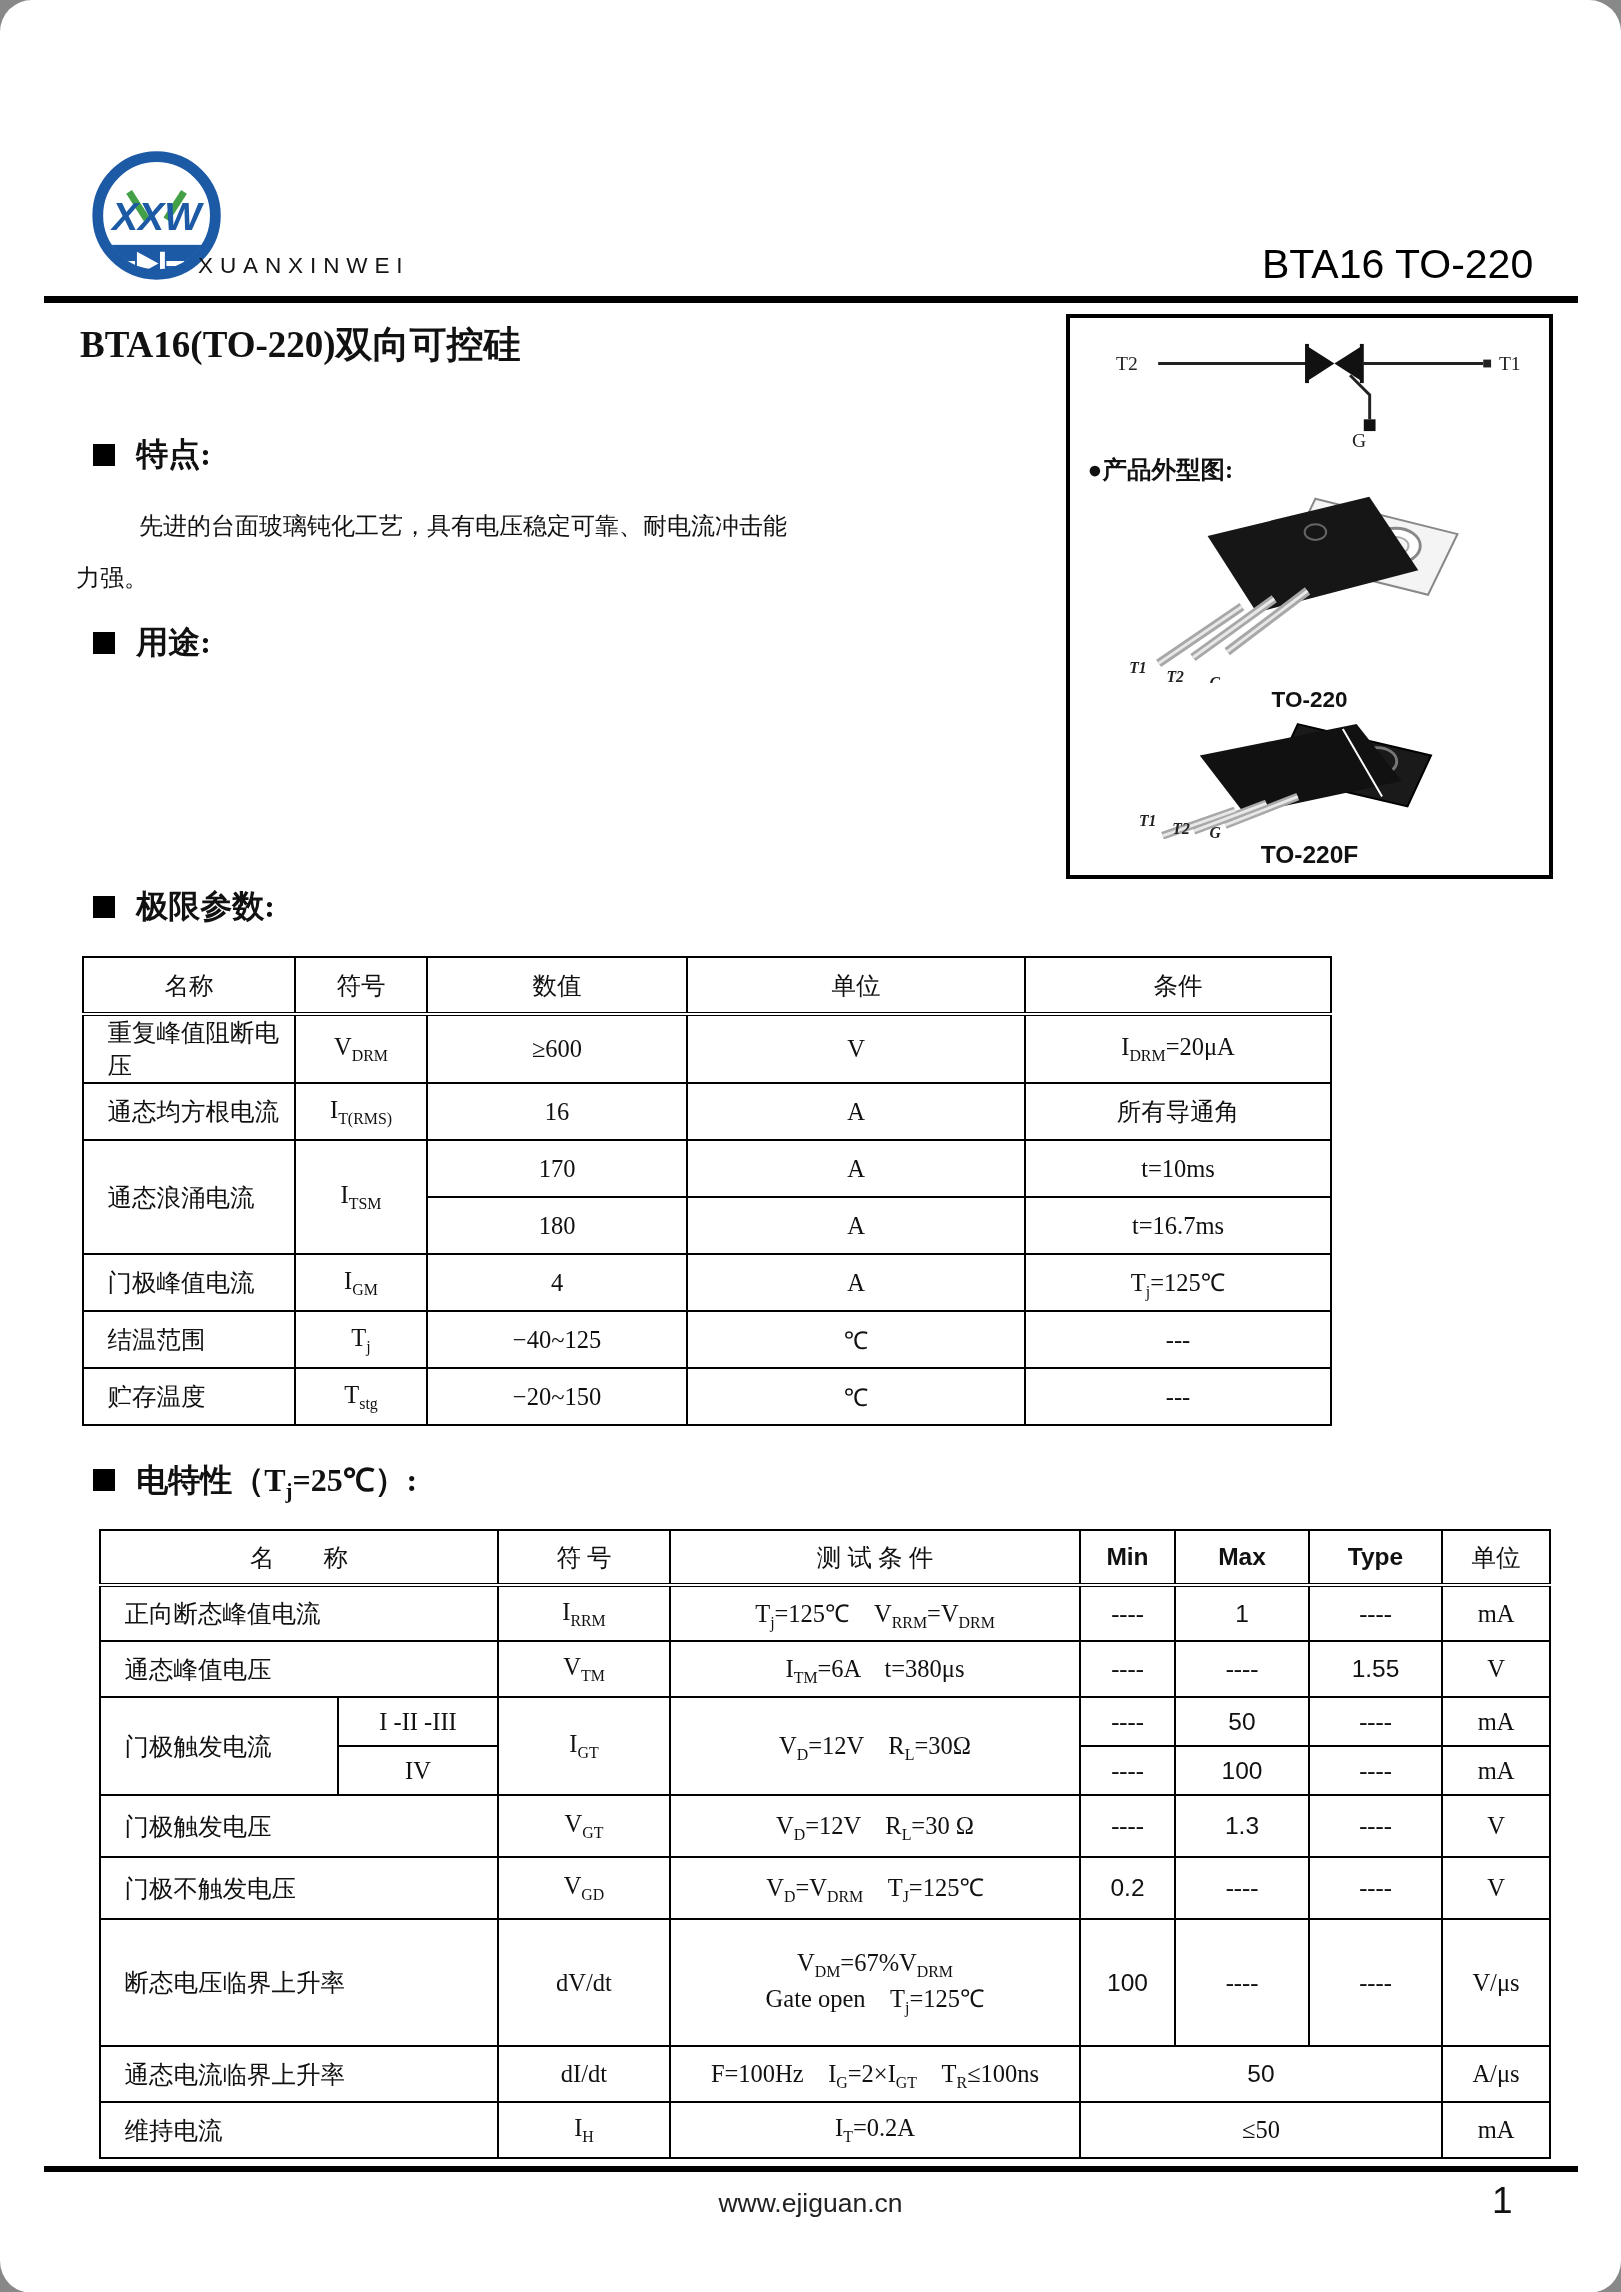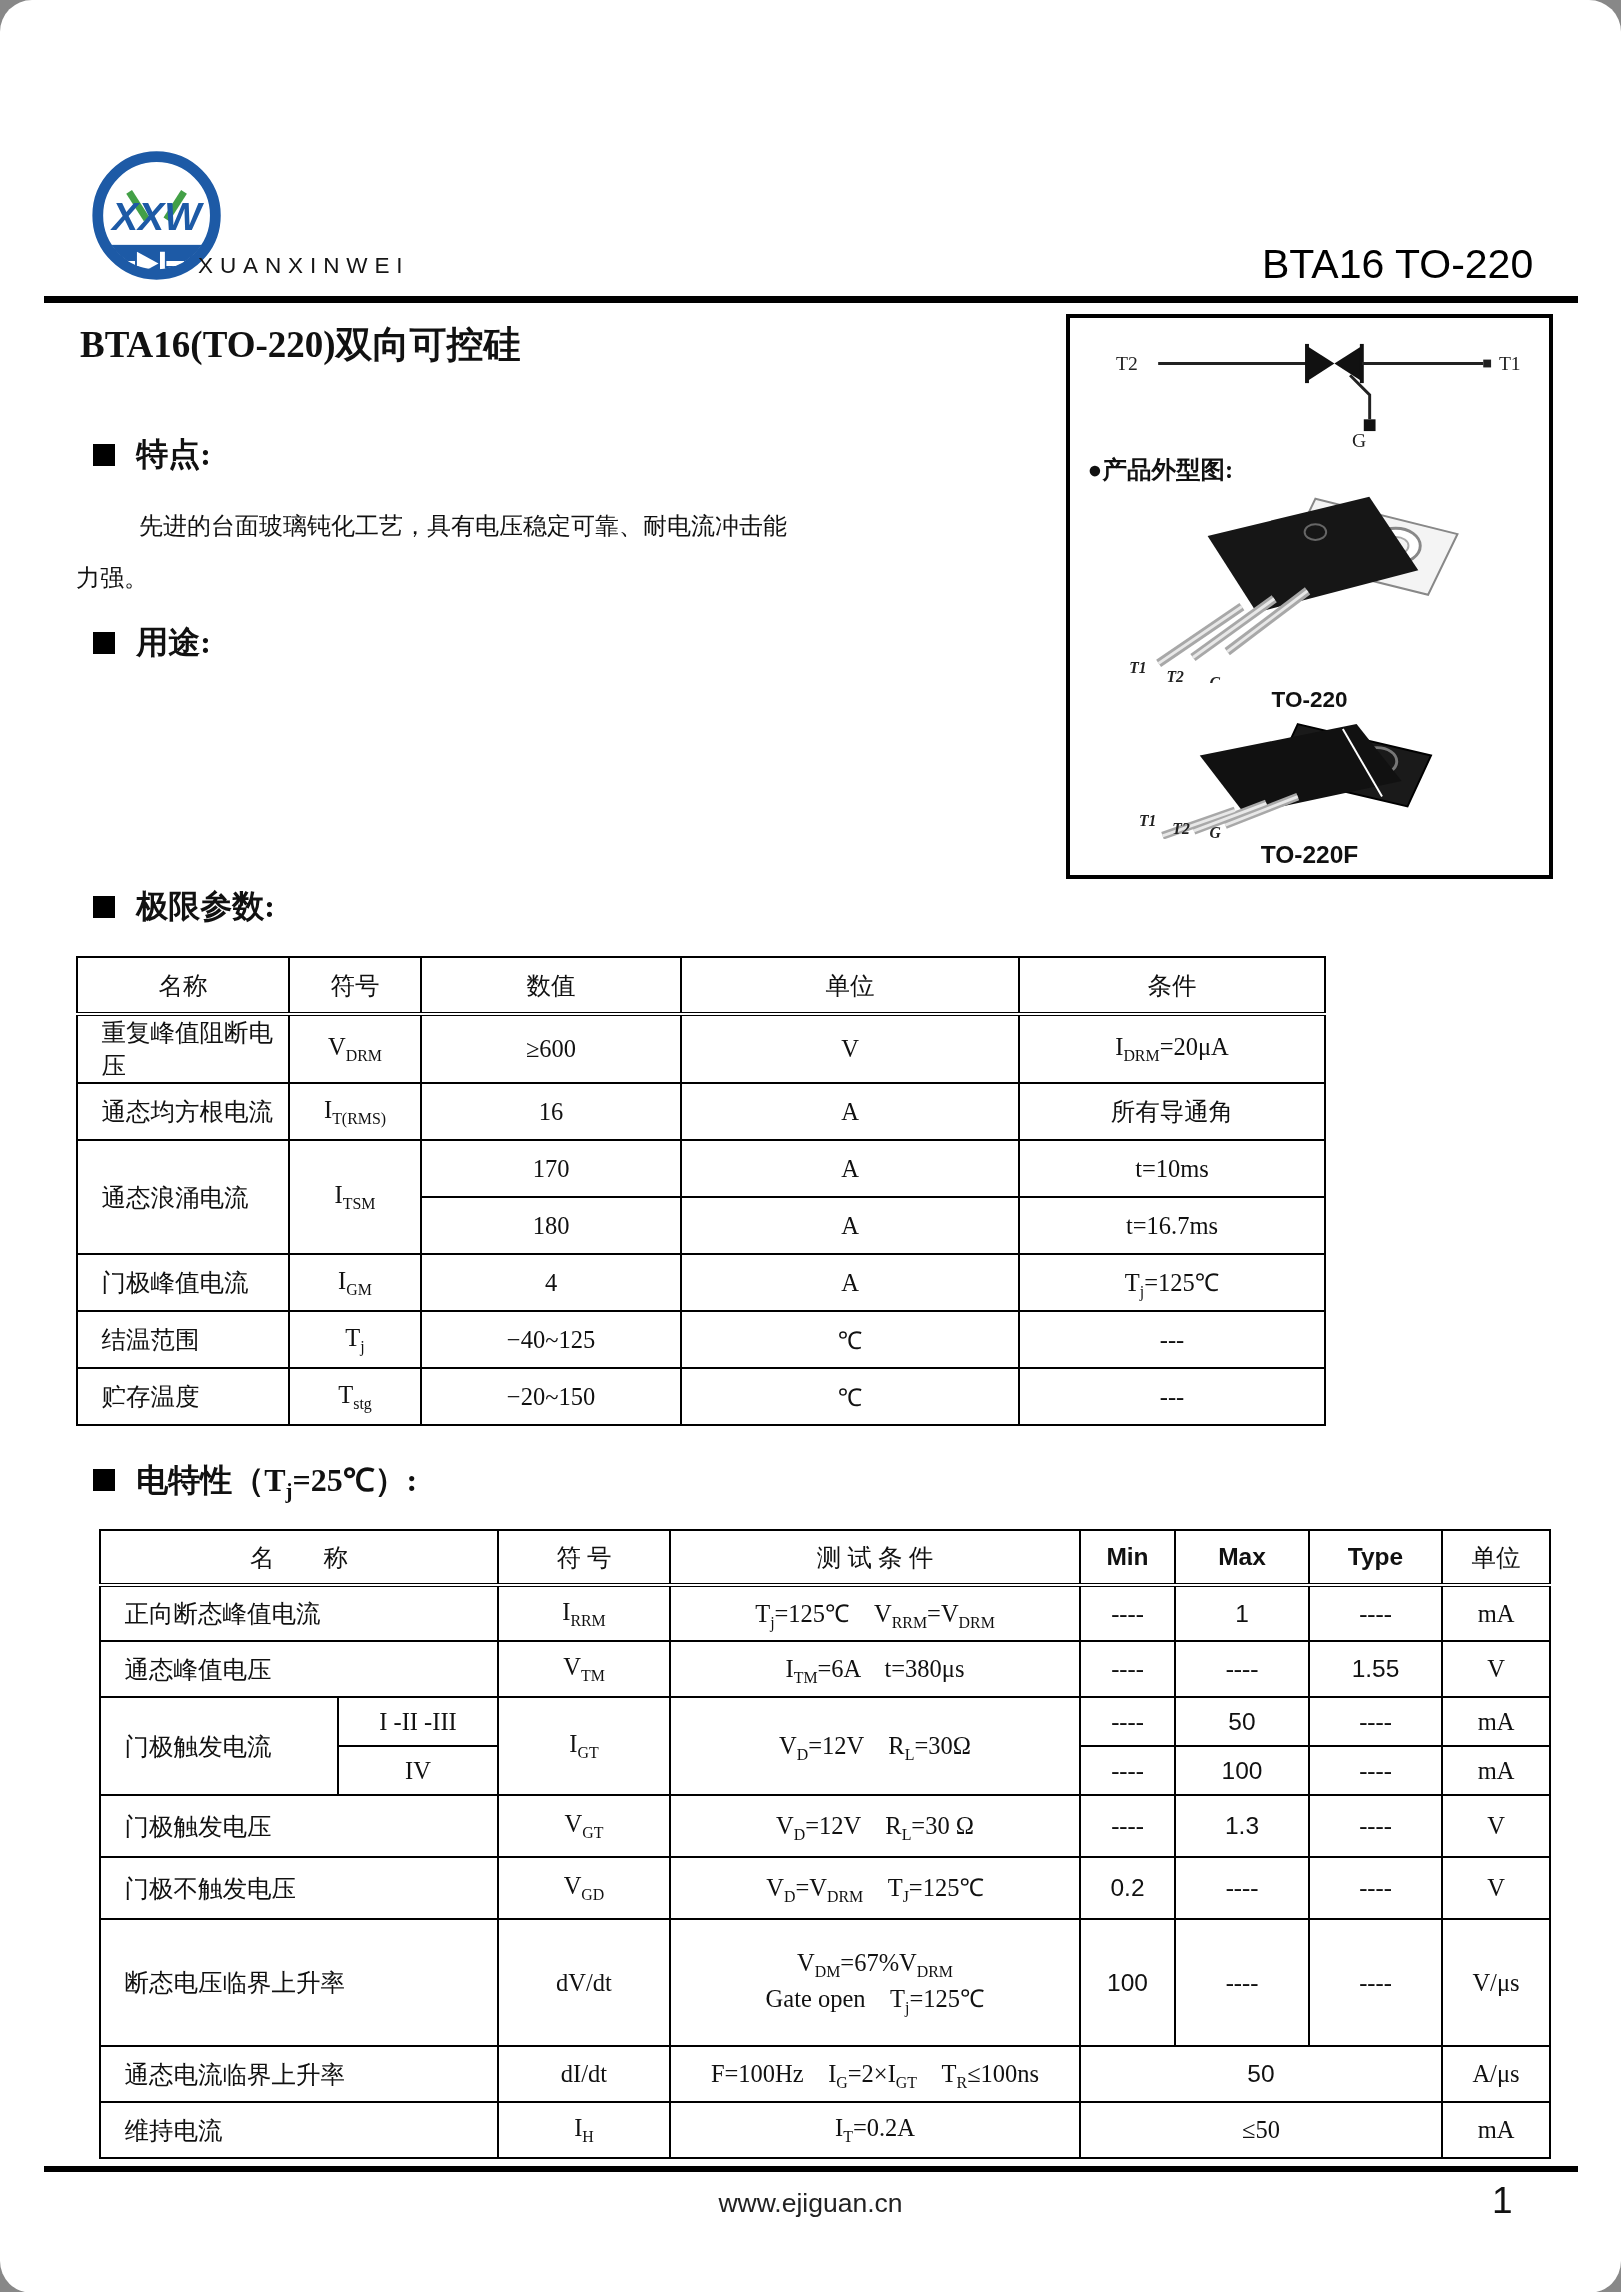--- a/index.html
+++ b/index.html
@@ -140,21 +140,21 @@
       <text x="122" y="124" class="pin-label">G</text>
     </svg>
     <div class="abs pkg-label" style="left:0;right:0;top:523px;font-size:24.5px;">TO-220F</div>
   </div>
 
   <div class="abs sec-head" style="left:93px;top:885px;">
     <span class="bullet"></span>
     <span>极限参数:</span>
   </div>
 
-  <table class="t1" style="left:76px;top:956px;width:1248px;padding-left:28px;">
+  <table class="t1" style="left:82px;top:956px;width:1248px;padding-left:28px;">
     <colgroup>
         <col style="width:212px">
         <col style="width:132px">
         <col style="width:260px">
         <col style="width:338px">
         <col style="width:306px">
       </colgroup>
     <tbody>
         <tr class="th-row" style="height:57px;">
       <td>名称</td>

